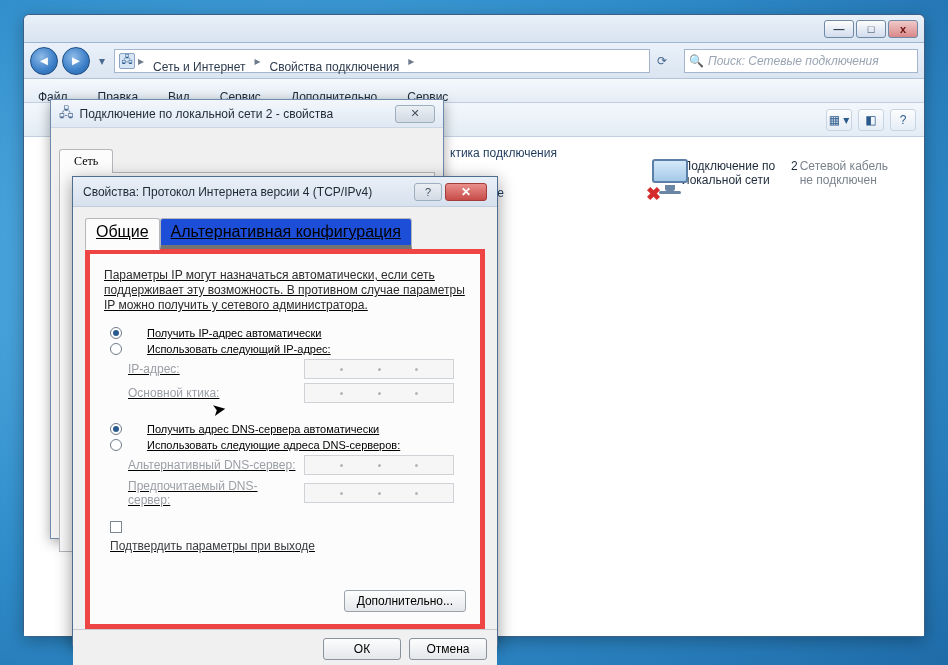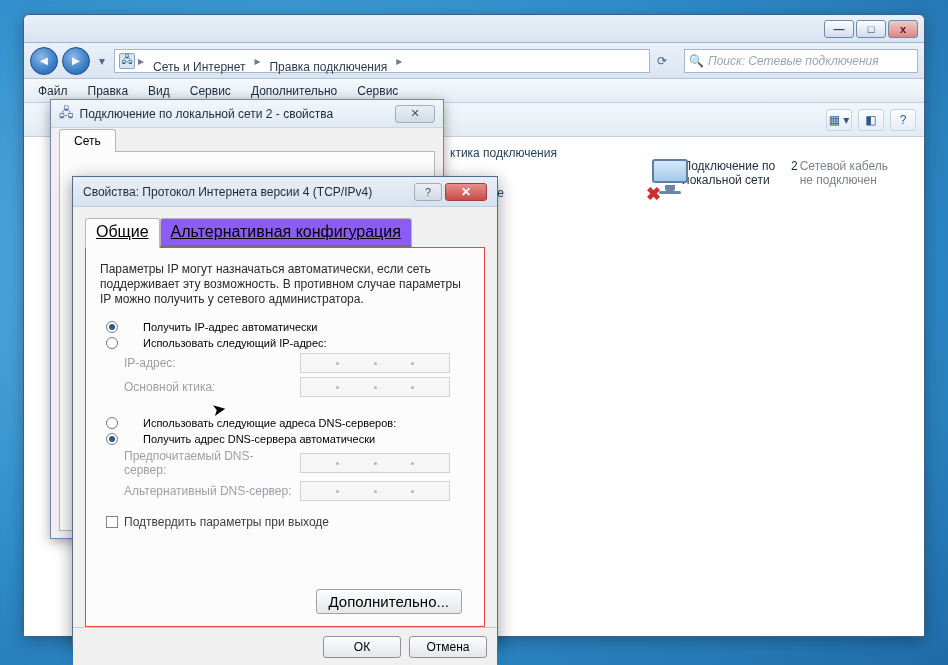--- a/index.html
+++ b/index.html
@@ -77,21 +77,21 @@
     margin-left: 10px; display:flex; align-items:center; padding:0 4px;
     color:#9aa5b3; font-style:italic;
     gap:4px;
   }
   .search-icon { font-style: normal; color:#5a7ea6; }
 
   .menubar {
     height: 24px;
     background: linear-gradient(#f5f9fd,#e4ecf5);
     border-bottom: 1px solid #c2d0e1;
-    display:flex; align-items:center; padding: 8px 6px; gap: 4px;
+    display:flex; align-items:flex-start; padding: 8px 6px; gap: 14px;
   }
   .menubar .menu-item { padding: 3px 8px; cursor:pointer; color:#1c2a3a; }
 
   .toolbar {
     height: 34px;
     background: linear-gradient(#f2f7fc,#e3ecf4);
     border-bottom:1px solid #c2d0e1;
     display:flex; align-items:center; justify-content:space-between; padding:0 8px;
   }
   .tool-left { display:flex; align-items:center; gap:14px; color:#1c3856; font-size:12px;}
@@ -152,22 +152,23 @@
   }
   .dlg-close {
     margin-left:auto; width:40px; height:18px;
     border:1px solid #9daebf; border-radius:3px;
     background:linear-gradient(#eaeff4,#d2dae4);
     display:flex;align-items:center;justify-content:center;
     font-size:11px;color:#44505c;cursor:pointer;
   }
   .dlg-adapter-icon { margin-right:6px; color:#4a6a91; font-size:13px; }
   .props-tabs {
-    margin:0 8px 0 8px;
+    margin:20px 8px 0 8px;
     display:flex;
+    font-family:Liberation Serif, serif;
   }
   .props-tab {
     border:1px solid #b4b8bd; border-bottom:none;
     background:#fcfcfc; padding:4px 14px;
     font-size:12px; border-radius:3px 3px 0 0;
     position:relative; top:1px;
   }
   .props-body {
     margin:0 8px; border:1px solid #b4b8bd; background:#fcfcfc;
     height:380px;
@@ -205,24 +206,24 @@
 
   .ipv4-tabs {
     margin:10px 12px 0 12px; display:flex;
   }
   .ipv4-tab {
     border:1px solid #b4b8bd; padding:4px 10px; font-size:16px;
     background:#f7f7f7; border-radius:3px 3px 0 0; cursor:pointer;
     position:relative; top:1px; border-bottom:1px solid #fcfcfc;text-decoration:underline;
   }
   .ipv4-tab.active { background:#fcfcfc; z-index:2; }
-  .ipv4-tab:not(.active){ background:#8b5cf6; border-bottom:3px solid #737373;}
+  .ipv4-tab:not(.active){ background:#1d4ed8; border-bottom:5px solid #737373;}
   .ipv4-body {
-    margin:0 12px; border:1px solid #ef4444; background:#fcfcfc;
-    padding:14px; height:380px; position:relative;
+    margin:0 12px; border:5px solid #ef4444; background:#fcfcfc;
+    padding:14px; height:380px; position:relative;text-decoration:underline;
   }
   .desc-text { font-size:12px; color:#2b2b2b; line-height:15px; margin-bottom:14px;}
   .radio-row { display:flex; align-items:center; gap:25px; font-size:11px; margin:4px 0 4px 6px; }
   .radio {
     width:12px;height:12px;border:1px solid #6f7a86;border-radius:50%;
     display:inline-flex;align-items:center;justify-content:center;
     background:#fff; cursor:pointer;
   }
   .radio.checked::after{content:"";width:6px;height:6px;background:#2b5a8c;border-radius:50%;}
   .field-row{
@@ -230,26 +231,26 @@
     font-size:12px;color:#9b9fa5;
   }
   .field-label{width:170px;}
   .ip-input{
     width:150px;height:20px;border:1px solid #cfd3d8;background:#f6f6f6;
     display:flex;align-items:center;justify-content:space-evenly;
     color:#b3b7bc;pointer-events:none;
   }
   .ip-input span{width:3px;height:3px;background:#b3b7bc;border-radius:50%;}
   .spacer{height:12px;}
-  .check-row{display:flex;align-items:center;gap:6px;margin:14px 0 0 6px;font-size:12px;color:#3a3d41;}
+  .check-row{display:flex;gap:6px;margin:14px 0 0 6px;font-size:12px;color:#3a3d41;flex-direction:column;}
   .checkbox{width:12px;height:12px;border:1px solid #7c8690;background:#fff;cursor:pointer;}
   .adv-btn{
-    position:absolute; right:22px; bottom:12px;
+    position:absolute; right:14px; bottom:12px;
     padding:3px 12px;border:1px solid #9ba2aa;border-radius:3px;
-    background:linear-gradient(#fdfdfd,#e4e7eb);font-size:15px;cursor:pointer;
+    background:linear-gradient(#fdfdfd,#e4e7eb);font-size:12px;cursor:pointer;
   }
   .ipv4-footer{
     height:38px;border-top:1px solid #c8ccd1;
     display:flex;align-items:center;justify-content:flex-end;gap:8px;padding:0 10px;
     background:#f0f0f0;
   }
   .dlg-btn{
     width:78px;height:22px;border:1px solid #8b929b;border-radius:3px;
     background:linear-gradient(#fdfdfd,#e4e7eb);font-size:12px;cursor:pointer;
   }
@@ -274,21 +275,21 @@
 
   <div class="navbar">
     <div class="nav-arrow">◄</div>
     <div class="nav-arrow">►</div>
     <div class="small-nav">▾</div>
     <div class="breadcrumb-bar">
       <span class="bc-icon">🖧</span>
       <span class="sep">▸</span>
       <span class="crumb">Сеть и Интернет</span>
       <span class="sep">▸</span>
-      <span class="crumb">Правка подключения</span>
+      <span class="crumb">Свойства подключения</span>
       <span class="sep">▸</span>
     </div>
     <div class="small-nav">⟳</div>
     <div class="searchbox">
       <span class="search-icon">🔍</span>
       <span>Поиск: Сетевые подключения</span>
     </div>
   </div>
 
   <div class="menubar">
@@ -382,44 +383,44 @@
       <div class="ip-input">
           <span></span>
           <span></span>
           <span></span>
         </div>
     </div>
 
     <div class="spacer"></div>
 
     <div class="radio-row">
+      <span class="radio checked"></span>
+      <span>Получить адрес DNS-сервера автоматически</span>
+    </div>
+    <div class="radio-row">
       <span class="radio"></span>
       <span>Использовать следующие адреса DNS-серверов:</span>
     </div>
-    <div class="radio-row">
-      <span class="radio checked"></span>
-      <span>Получить адрес DNS-сервера автоматически</span>
-    </div>
-
+
+    <div class="field-row">
+      <div class="field-label">Альтернативный DNS-сервер:</div>
+      <div class="ip-input">
+          <span></span>
+          <span></span>
+          <span></span>
+        </div>
+    </div>
     <div class="field-row">
       <div class="field-label">Предпочитаемый DNS-сервер:</div>
       <div class="ip-input">
           <span></span>
           <span></span>
           <span></span>
         </div>
     </div>
-    <div class="field-row">
-      <div class="field-label">Альтернативный DNS-сервер:</div>
-      <div class="ip-input">
-          <span></span>
-          <span></span>
-          <span></span>
-        </div>
-    </div>
 
     <div class="check-row">
       <span class="checkbox"></span>
       <span>Подтвердить параметры при выходе</span>
     </div>
 
     <button class="adv-btn">Дополнительно...</button>
   </div>
 
   <div class="ipv4-footer">

